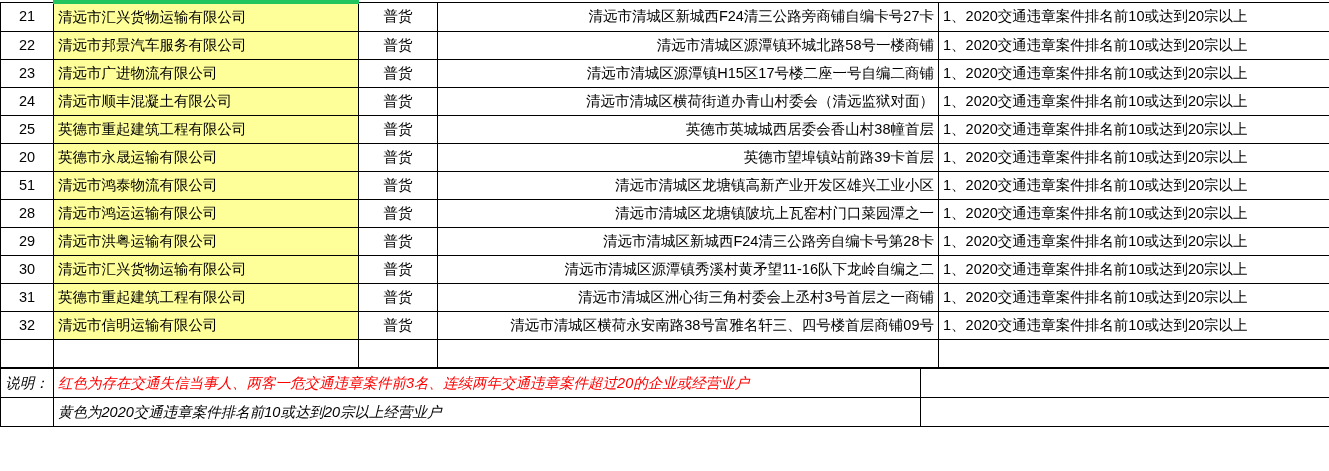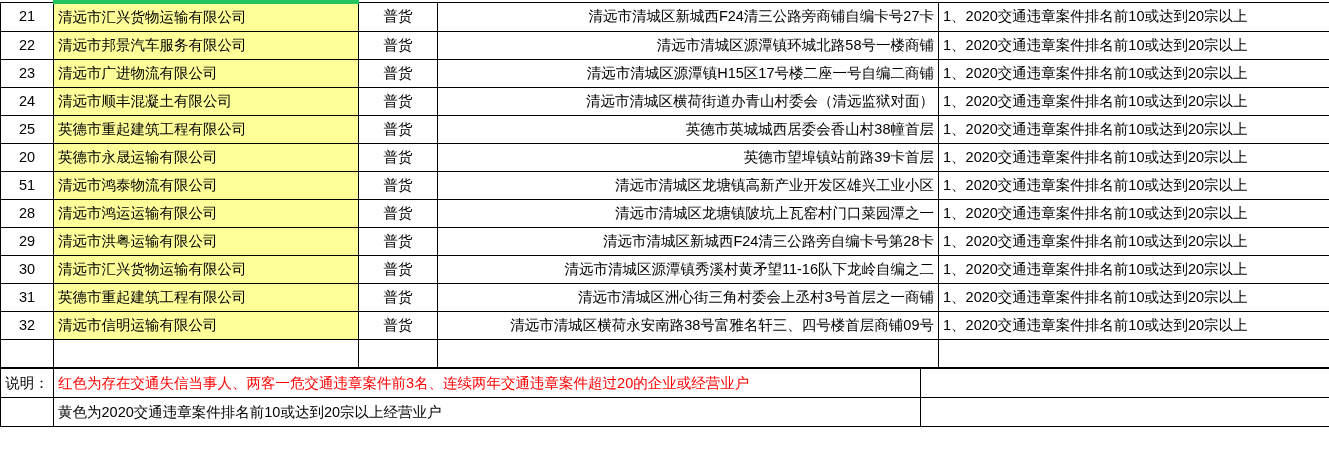--- a/index.html
+++ b/index.html
@@ -56,20 +56,21 @@
     margin-top: 0px;
   }
   table.legend td {
     border: 1px solid #000000;
     height: 28px;
     padding: 0 4px;
     font-size: 14.5px;
     white-space: nowrap;
     overflow: hidden;
     vertical-align: middle;
+    font-style: italic;
   }
   .lg-label { width: 44px; text-align: center; font-size: 13px; }
   .lg-text  { width: 858px; text-align: left; padding-left: 6px; }
   .lg-blank { width: 421px; }
   .red-text { color: #ff0000; }
   .text-black { color: #000000; }
 </style>
 </head>
 <body>
 

